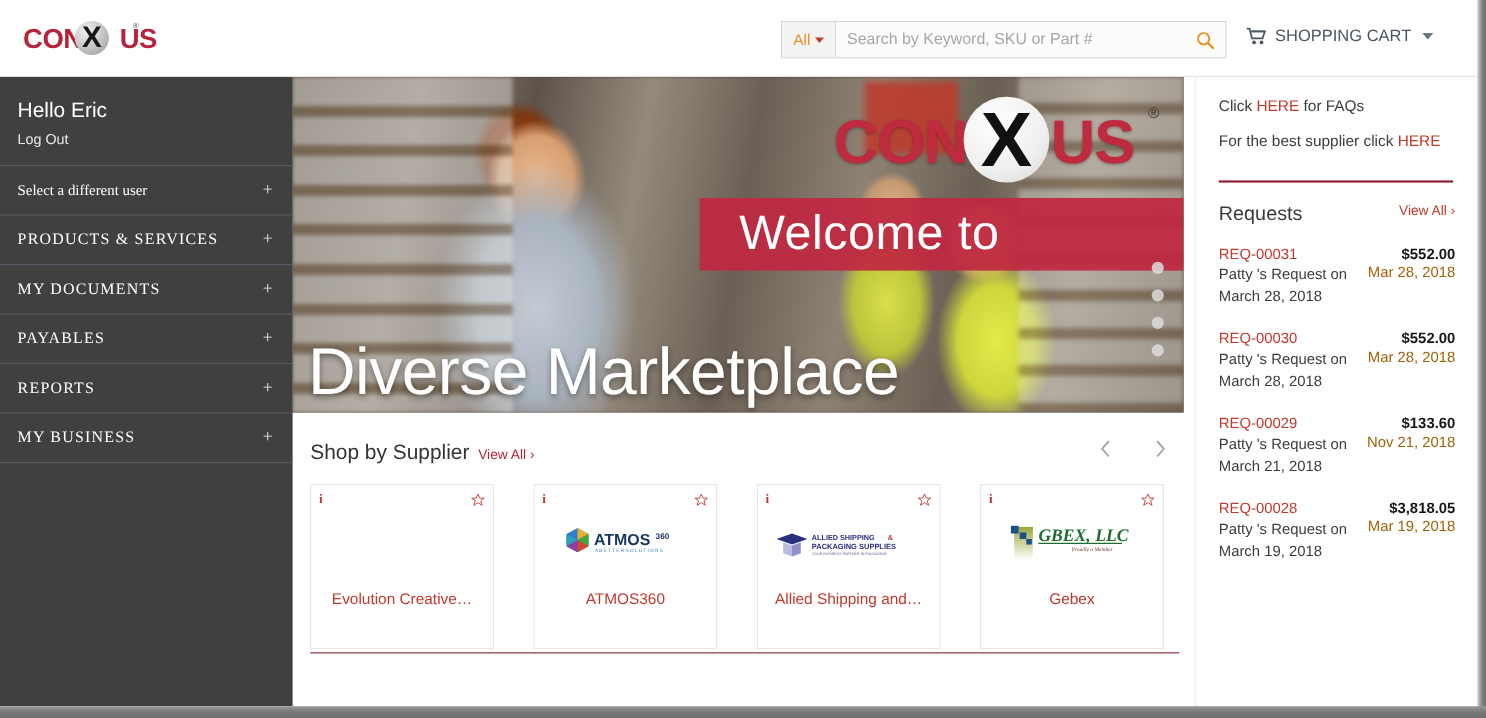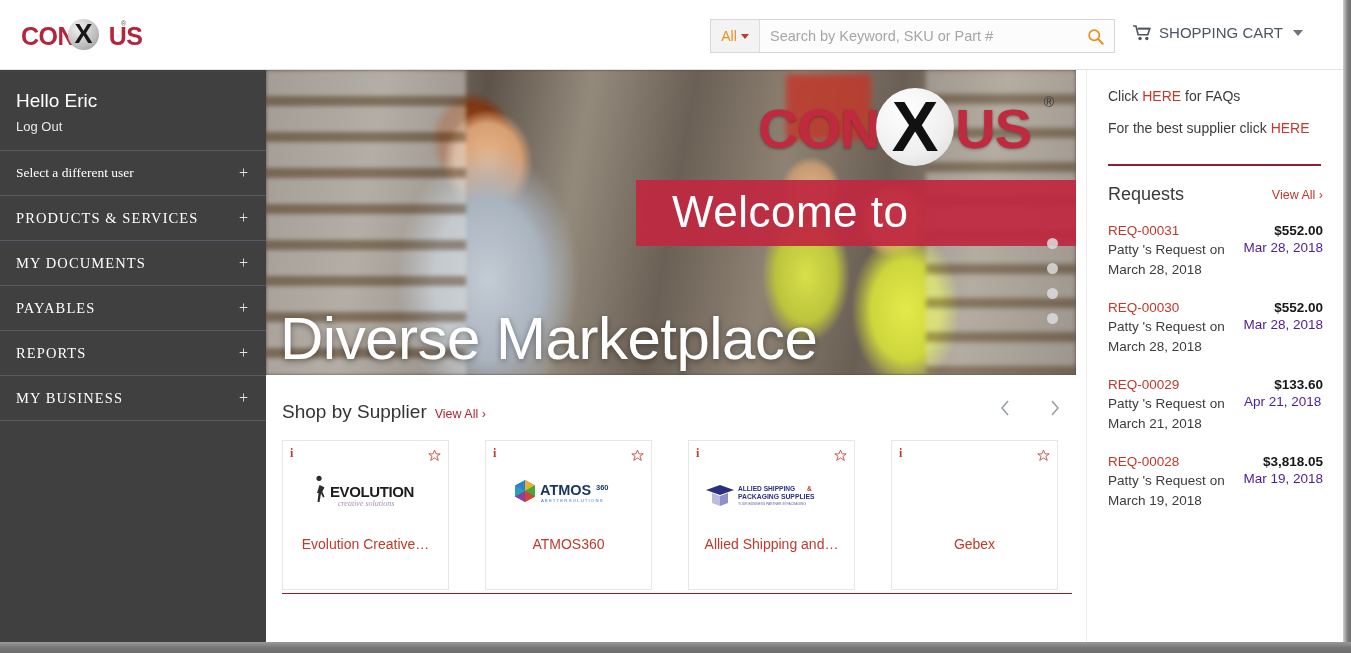--- a/index.html
+++ b/index.html
@@ -308,35 +308,35 @@
     overflow: hidden;
   }
   .faq-line {
     font-size: 14px; color: #3c3c3c; margin-bottom: 16px;
   }
   .faq-link { color: #c0392b; cursor: pointer; }
   .panel-rule {
     width: 213px; height: 2px; background: #8f1f32; margin: 28px 0 18px 0;
   }
   .req-head {
-    display: flex; align-items: center; justify-content: space-between;
+    display: flex; align-items: flex-start; justify-content: space-between;
     margin-bottom: 18px;
   }
   .req-title { font-size: 18px; color: #3a3a3a; }
   .req-viewall { font-size: 12.5px; color: #c0392b; cursor: pointer; }
   .req-item { margin-bottom: 20px; cursor: pointer; }
   .req-row1 {
     display: flex; justify-content: space-between; align-items: baseline;
     margin-bottom: 2px;
   }
   .req-id { font-size: 13.5px; color: #c0392b; }
   .req-amt { font-size: 13.5px; color: #161616; font-weight: bold; }
   .req-row2 { display: flex; align-items: flex-start; gap: 8px; }
   .req-desc { font-size: 13.5px; color: #3c3c3c; line-height: 20px; max-width: 128px; }
-  .req-date { font-size: 13.5px; color: #4c1d95; white-space: nowrap; }
+  .req-date { font-size: 13.5px; color: #a16207; white-space: nowrap; }
 </style>
 </head>
 <body>
 
 <div class="page">
 
   <div class="header">
 
     <div class="logo">
       <div class="logo-text">
@@ -454,27 +454,20 @@
 
     <div class="cards">
 
       <div class="card">
         <span class="card-info">i</span>
         <span class="card-star">
           <svg width="13" height="13" viewBox="0 0 24 24">
               <polygon points="12,2 15,9 22.5,9 16.5,13.5 19,21 12,16.5 5,21 7.5,13.5 1.5,9 9,9" fill="none" stroke="#c0392b" stroke-width="1.5"></polygon>
             </svg>
         </span>
-        <div class="card-logo">
-          <svg width="120" height="40" viewBox="0 0 120 40">
-            <path d="M13 6 a2.6 2.6 0 1 1 0.1 0 M13.5 10 l-2.5 8 l1.5 0 l-1 9 l2 0 l1.5 -8.5 l2 4 l1.5 -0.8 l-2.2 -5.2 l2.2 -4 l-1.6 -1 z" fill="#2c2c2c"></path>
-            <text x="24" y="22" font-family="Liberation Sans, sans-serif" font-size="15" font-weight="bold" fill="#1d1d1d" letter-spacing="-0.4">EVOLUTION</text>
-            <text x="32" y="31" font-family="Liberation Serif, serif" font-size="8" fill="#a48fb8" font-style="italic">creative solutions</text>
-          </svg>
-        </div>
         <div class="card-name">Evolution Creative…</div>
       </div>
 
       <div class="card">
         <span class="card-info">i</span>
         <span class="card-star">
           <svg width="13" height="13" viewBox="0 0 24 24">
               <polygon points="12,2 15,9 22.5,9 16.5,13.5 19,21 12,16.5 5,21 7.5,13.5 1.5,9 9,9" fill="none" stroke="#c0392b" stroke-width="1.5"></polygon>
             </svg>
         </span>
@@ -515,20 +508,37 @@
         <div class="card-name">Allied Shipping and…</div>
       </div>
 
       <div class="card">
         <span class="card-info">i</span>
         <span class="card-star">
           <svg width="13" height="13" viewBox="0 0 24 24">
               <polygon points="12,2 15,9 22.5,9 16.5,13.5 19,21 12,16.5 5,21 7.5,13.5 1.5,9 9,9" fill="none" stroke="#c0392b" stroke-width="1.5"></polygon>
             </svg>
         </span>
+        <div class="card-logo">
+          <svg width="118" height="40" viewBox="0 0 118 40">
+            <defs>
+              <linearGradient id="gbexgrad" x1="0" y1="0" x2="0" y2="1">
+                <stop offset="0%" stop-color="#9aa83a"></stop>
+                <stop offset="100%" stop-color="#ffffff"></stop>
+              </linearGradient>
+            </defs>
+            <rect x="6" y="4" width="17" height="30" fill="url(#gbexgrad)"></rect>
+            <rect x="3" y="3" width="7" height="7" fill="#1d4f8c"></rect>
+            <rect x="11" y="9" width="6" height="6" fill="#1d4f8c"></rect>
+            <rect x="17" y="15" width="5" height="5" fill="#1d4f8c"></rect>
+            <text x="28" y="17" font-family="Liberation Serif, serif" font-size="16" font-weight="bold" font-style="italic" fill="#1d6b2e">GBEX, LLC</text>
+            <line x1="28" y1="19" x2="104" y2="19" stroke="#1d6b2e" stroke-width="1"></line>
+            <text x="58" y="26" font-family="Liberation Serif, serif" font-size="5" font-style="italic" fill="#7a2a2a">Proudly a Member</text>
+          </svg>
+        </div>
         <div class="card-name">Gebex</div>
       </div>
     </div>
 
     <div class="bottom-rule"></div>
   </div>
 
   <div class="rightpanel">
 
     <div class="faq-line">
@@ -568,21 +578,21 @@
       </div>
     </div>
 
     <div class="req-item">
       <div class="req-row1">
         <span class="req-id">REQ-00029</span>
         <span class="req-amt">$133.60</span>
       </div>
       <div class="req-row2">
         <span class="req-desc">Patty 's Request on March 21, 2018</span>
-        <span class="req-date">Apr 21, 2018</span>
+        <span class="req-date">Nov 21, 2018</span>
       </div>
     </div>
 
     <div class="req-item">
       <div class="req-row1">
         <span class="req-id">REQ-00028</span>
         <span class="req-amt">$3,818.05</span>
       </div>
       <div class="req-row2">
         <span class="req-desc">Patty 's Request on March 19, 2018</span>

